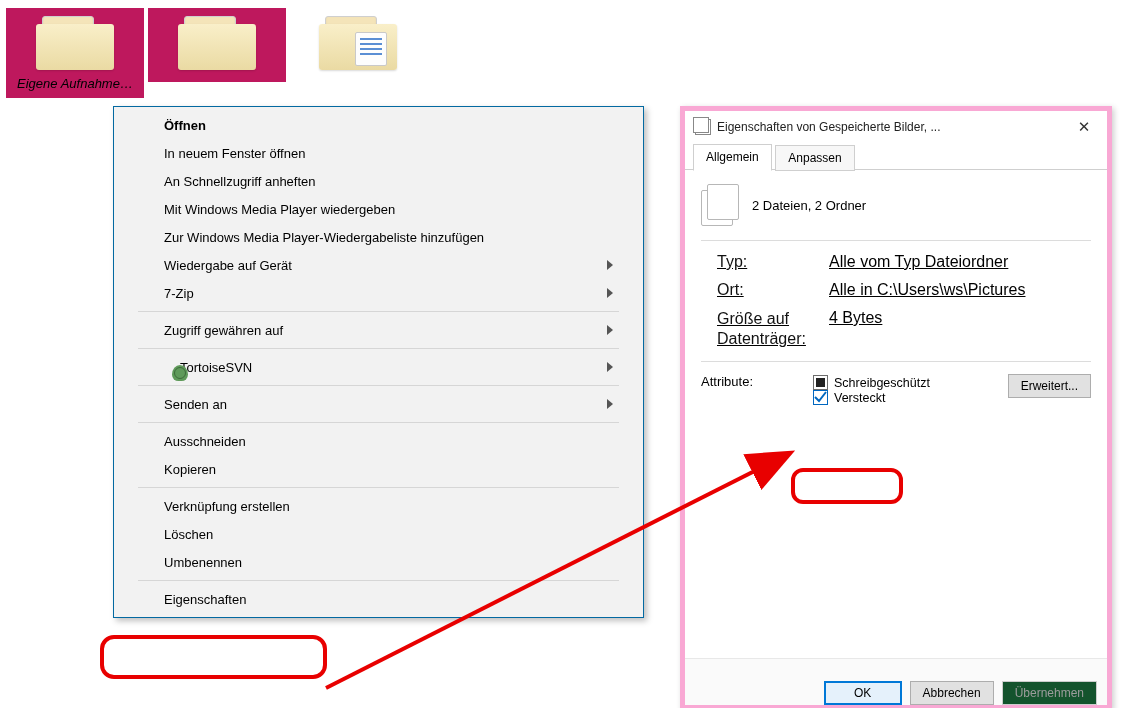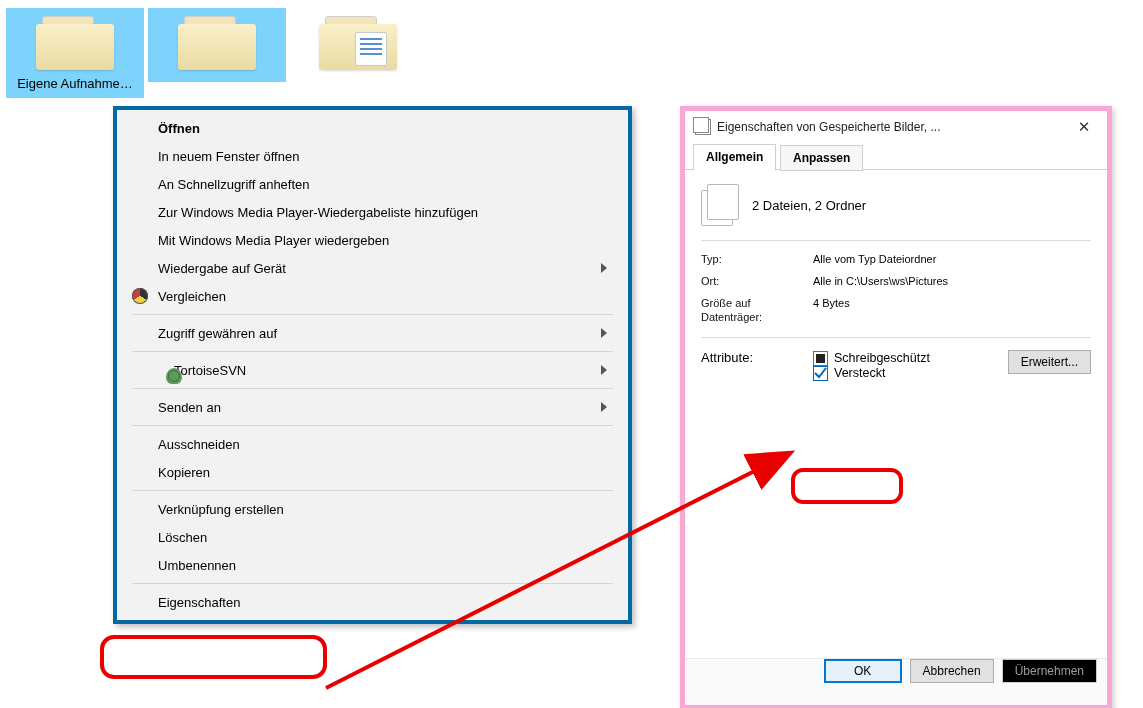--- a/index.html
+++ b/index.html
@@ -22,21 +22,21 @@
     width: 600px;
     padding: 8px 6px;
   }
   .folder-tile {
     display: inline-block;
     width: 130px;
     vertical-align: top;
     text-align: center;
     padding: 8px 4px 6px;
   }
-  .folder-tile.selected { background: #7dd3fc; }
+  .folder-tile.selected { background: #be185d; font-style: italic; }
   .folder-icon {
     width: 78px; height: 54px;
     margin: 0 auto 6px;
     position: relative;
   }
   .folder-icon .tab {
     position: absolute; left: 6px; top: 0;
     width: 26px; height: 10px;
     background: #f4e4b9;
     border-top-left-radius: 3px;
@@ -62,23 +62,23 @@
     box-shadow: 0 5px 0 #5a8ed4, 0 10px 0 #5a8ed4, 0 15px 0 #5a8ed4;
   }
   .folder-label { line-height: 1.2; }
 
   
   .context-menu {
     position: absolute;
     left: 113px; top: 106px;
     width: 497px;
     background: #f2f2f2;
-    border: 4px solid #0369a1;
+    border: 1px solid #0369a1;
     box-shadow: 3px 3px 6px rgba(0,0,0,.25);
-    padding: 4px 7px;
+    padding: 4px 16px;
   }
   .cm-item {
     height: 28px;
     display: flex;
     align-items: center;
     padding: 0 12px 0 34px;
     position: relative;
     cursor: default;
   }
   .cm-item.bold { font-weight: 700; }
@@ -139,21 +139,20 @@
   .dlg-close {
     width: 34px; height: 22px;
     display: flex; align-items:center; justify-content:center;
     font-size: 15px; color:#333;
   }
 
   .tabs {
     padding: 0 8px; flex-shrink:0;
     border-bottom: 1px solid #cfcfcf;
     height: 26px;
-    font-weight: bold;
   }
   .tab {
     display: inline-block;
     height: 24px; line-height: 24px;
     padding: 0 12px;
     border: 1px solid #cfcfcf;
     background: #f7f7f7;
     position: relative; top: 2px;
     font-size: 12px;
   }
@@ -168,21 +167,21 @@
     flex: 1; padding: 14px 16px 10px; position: relative;
   }
   .summary-row { display:flex; align-items:center; gap:9px; margin-bottom:14px; }
   .summary-icon { width: 42px; height: 42px; position:relative; }
   .summary-icon .s1,.summary-icon .s2{ position:absolute; width:30px;height:34px; background:#fff;border:1px solid #b7b7b7;border-radius:2px; }
   .summary-icon .s1{ left:0; top:6px; }
   .summary-icon .s2{ left:6px; top:0; }
 
   .hr { border:none; border-top:1px solid #dcdcdc; margin:12px 0; }
 
-  .kv { display:flex; margin: 10px 0; font-size: 11px; }
+  .kv { display:flex; margin: 10px 16px; font-size: 16px; text-decoration: underline; }
   .kv .k { width: 112px; flex-shrink:0; color:#111; }
   .kv .k2{ line-height:1.25; }
 
   .attr-row { display:flex; align-items:flex-start; }
   .attr-col { flex:1; display:flex; flex-direction:column; gap:0; padding-top:1px; }
   .chk { display:flex; align-items:center; gap:6px; font-size:12.5px; }
   .chk .box {
     width:13px;height:13px;border:1px solid #6d6d6d;background:#fff;position:relative;
   }
   .chk.mixed .box::after{
@@ -195,33 +194,33 @@
   .chk.checked .box{ border-color:#0067c0; }
   .chk.checked .box svg{ position:absolute; left:-1px; top:-1px; }
 
   .btn {
     border: 1px solid #adadad;
     background: #e1e1e1;
     padding: 4px 12px;
     font-size: 12px;
     font-family: inherit;
   }
-  .btn.disabled{ color:#9c9c9c; background:#000000; border-color:#cdcdcd; }
+  .btn.disabled{ color:#9c9c9c; background:#14532d; border-color:#cdcdcd; }
 
   .adv-btn-wrap{ align-self:flex-start;text-decoration:underline; }
 
   .ring2{
     position:absolute;
     border:4px solid #e80000; border-radius:12px;
     pointer-events:none;
   }
 
   .dlg-buttons{
     height: 46px; flex-shrink:0;
-    display:flex; align-items:flex-start; justify-content:flex-end;
+    display:flex; align-items:flex-end; justify-content:flex-end;
     gap:8px; padding: 0 10px;
     border-top: 1px solid #e8e8e8;
     background:#fafafa;
   }
   .dlg-buttons .btn{ min-width:78px; }
   .dlg-buttons .btn.default{ border:1px solid #0078d7; box-shadow:0 0 0 1px #0078d7 inset; background:#e5f1fb; }
 
   
   svg.overlay{
     position:absolute; left:0; top:0; width:1143px; height:708px;
@@ -260,32 +259,32 @@
     <div class="cm-item bold">
       <span>Öffnen</span>
     </div>
     <div class="cm-item">
       <span>In neuem Fenster öffnen</span>
     </div>
     <div class="cm-item">
       <span>An Schnellzugriff anheften</span>
     </div>
     <div class="cm-item">
+      <span>Mit Windows Media Player wiedergeben</span>
+    </div>
+    <div class="cm-item">
       <span>Zur Windows Media Player-Wiedergabeliste hinzufügen</span>
-    </div>
-    <div class="cm-item">
-      <span>Mit Windows Media Player wiedergeben</span>
     </div>
     <div class="cm-item">
       <span>Wiedergabe auf Gerät</span>
       <span class="chev"></span>
     </div>
     <div class="cm-item">
-      <span class="cm-icon icon-compare"></span>
-      <span>Vergleichen</span>
+      <span>7-Zip</span>
+      <span class="chev"></span>
     </div>
     <div class="cm-sep"></div>
     <div class="cm-item">
       <span>Zugriff gewähren auf</span>
       <span class="chev"></span>
     </div>
     <div class="cm-sep"></div>
     <div class="cm-item">
       <span class="cm-icon icon-tortoise"></span>
       <span>TortoiseSVN</span>

